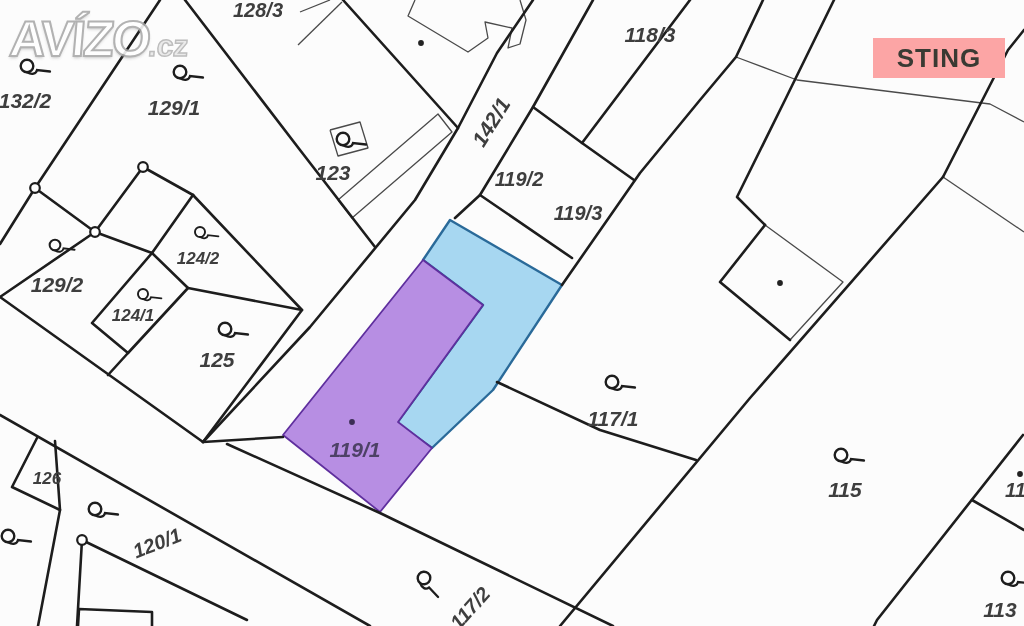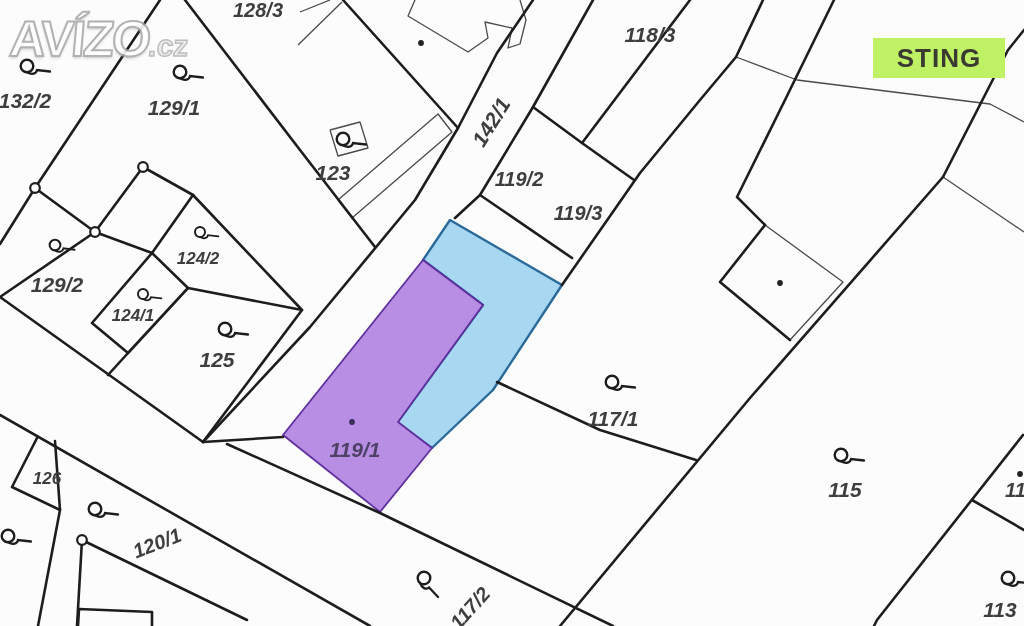--- a/index.html
+++ b/index.html
@@ -7,21 +7,21 @@
          font-family:"Liberation Sans",sans-serif;}
   #map-svg{position:absolute;left:0;top:0;}
   #map-svg text{font-family:"Liberation Sans",sans-serif;font-style:italic;font-weight:700;}
   .watermark{position:absolute;left:10px;top:10px;opacity:.88;transform:skewX(-5deg);
              white-space:nowrap;pointer-events:none;user-select:none;}
   .watermark .wm-main{font-size:50px;font-weight:800;letter-spacing:-2px;color:#ffffff;
              -webkit-text-stroke:2px #a8a8a8;text-shadow:0 2px 3px rgba(120,120,120,.45);}
   .watermark .wm-suffix{font-size:30px;font-weight:800;color:#e8e8e8;
              -webkit-text-stroke:1.5px #b5b5b5;}
   .sting-badge{position:absolute;left:873px;top:38px;width:132px;height:40px;
-             background:#bef264;display:flex;align-items:center;justify-content:center;}
+             background:#fca5a5;display:flex;align-items:center;justify-content:center;}
   .sting-badge span{font-size:26px;font-weight:800;letter-spacing:1px;color:#3a3a33;}
 </style>
 </head>
 <body>
 
 <div class="stage">
   <svg id="map-svg" width="1024" height="626" viewBox="0 0 1024 626">
       <polygon points="450,220 562,285 493,390 432,448 397,423 483,305 423,260" fill="#a7d7f1" stroke="#2a6a99" stroke-width="2.4" stroke-linejoin="round"></polygon>
       <polygon points="423,260 483,305 398,422 432,448 380,512 283,435" fill="#b78ee3" stroke="#5f2f9e" stroke-width="1.8" stroke-linejoin="round"></polygon>
       <polyline points="736,57 797,80 990,104 1024,122" fill="none" stroke="#4a4a4a" stroke-width="1.3" stroke-linejoin="round"></polyline>

